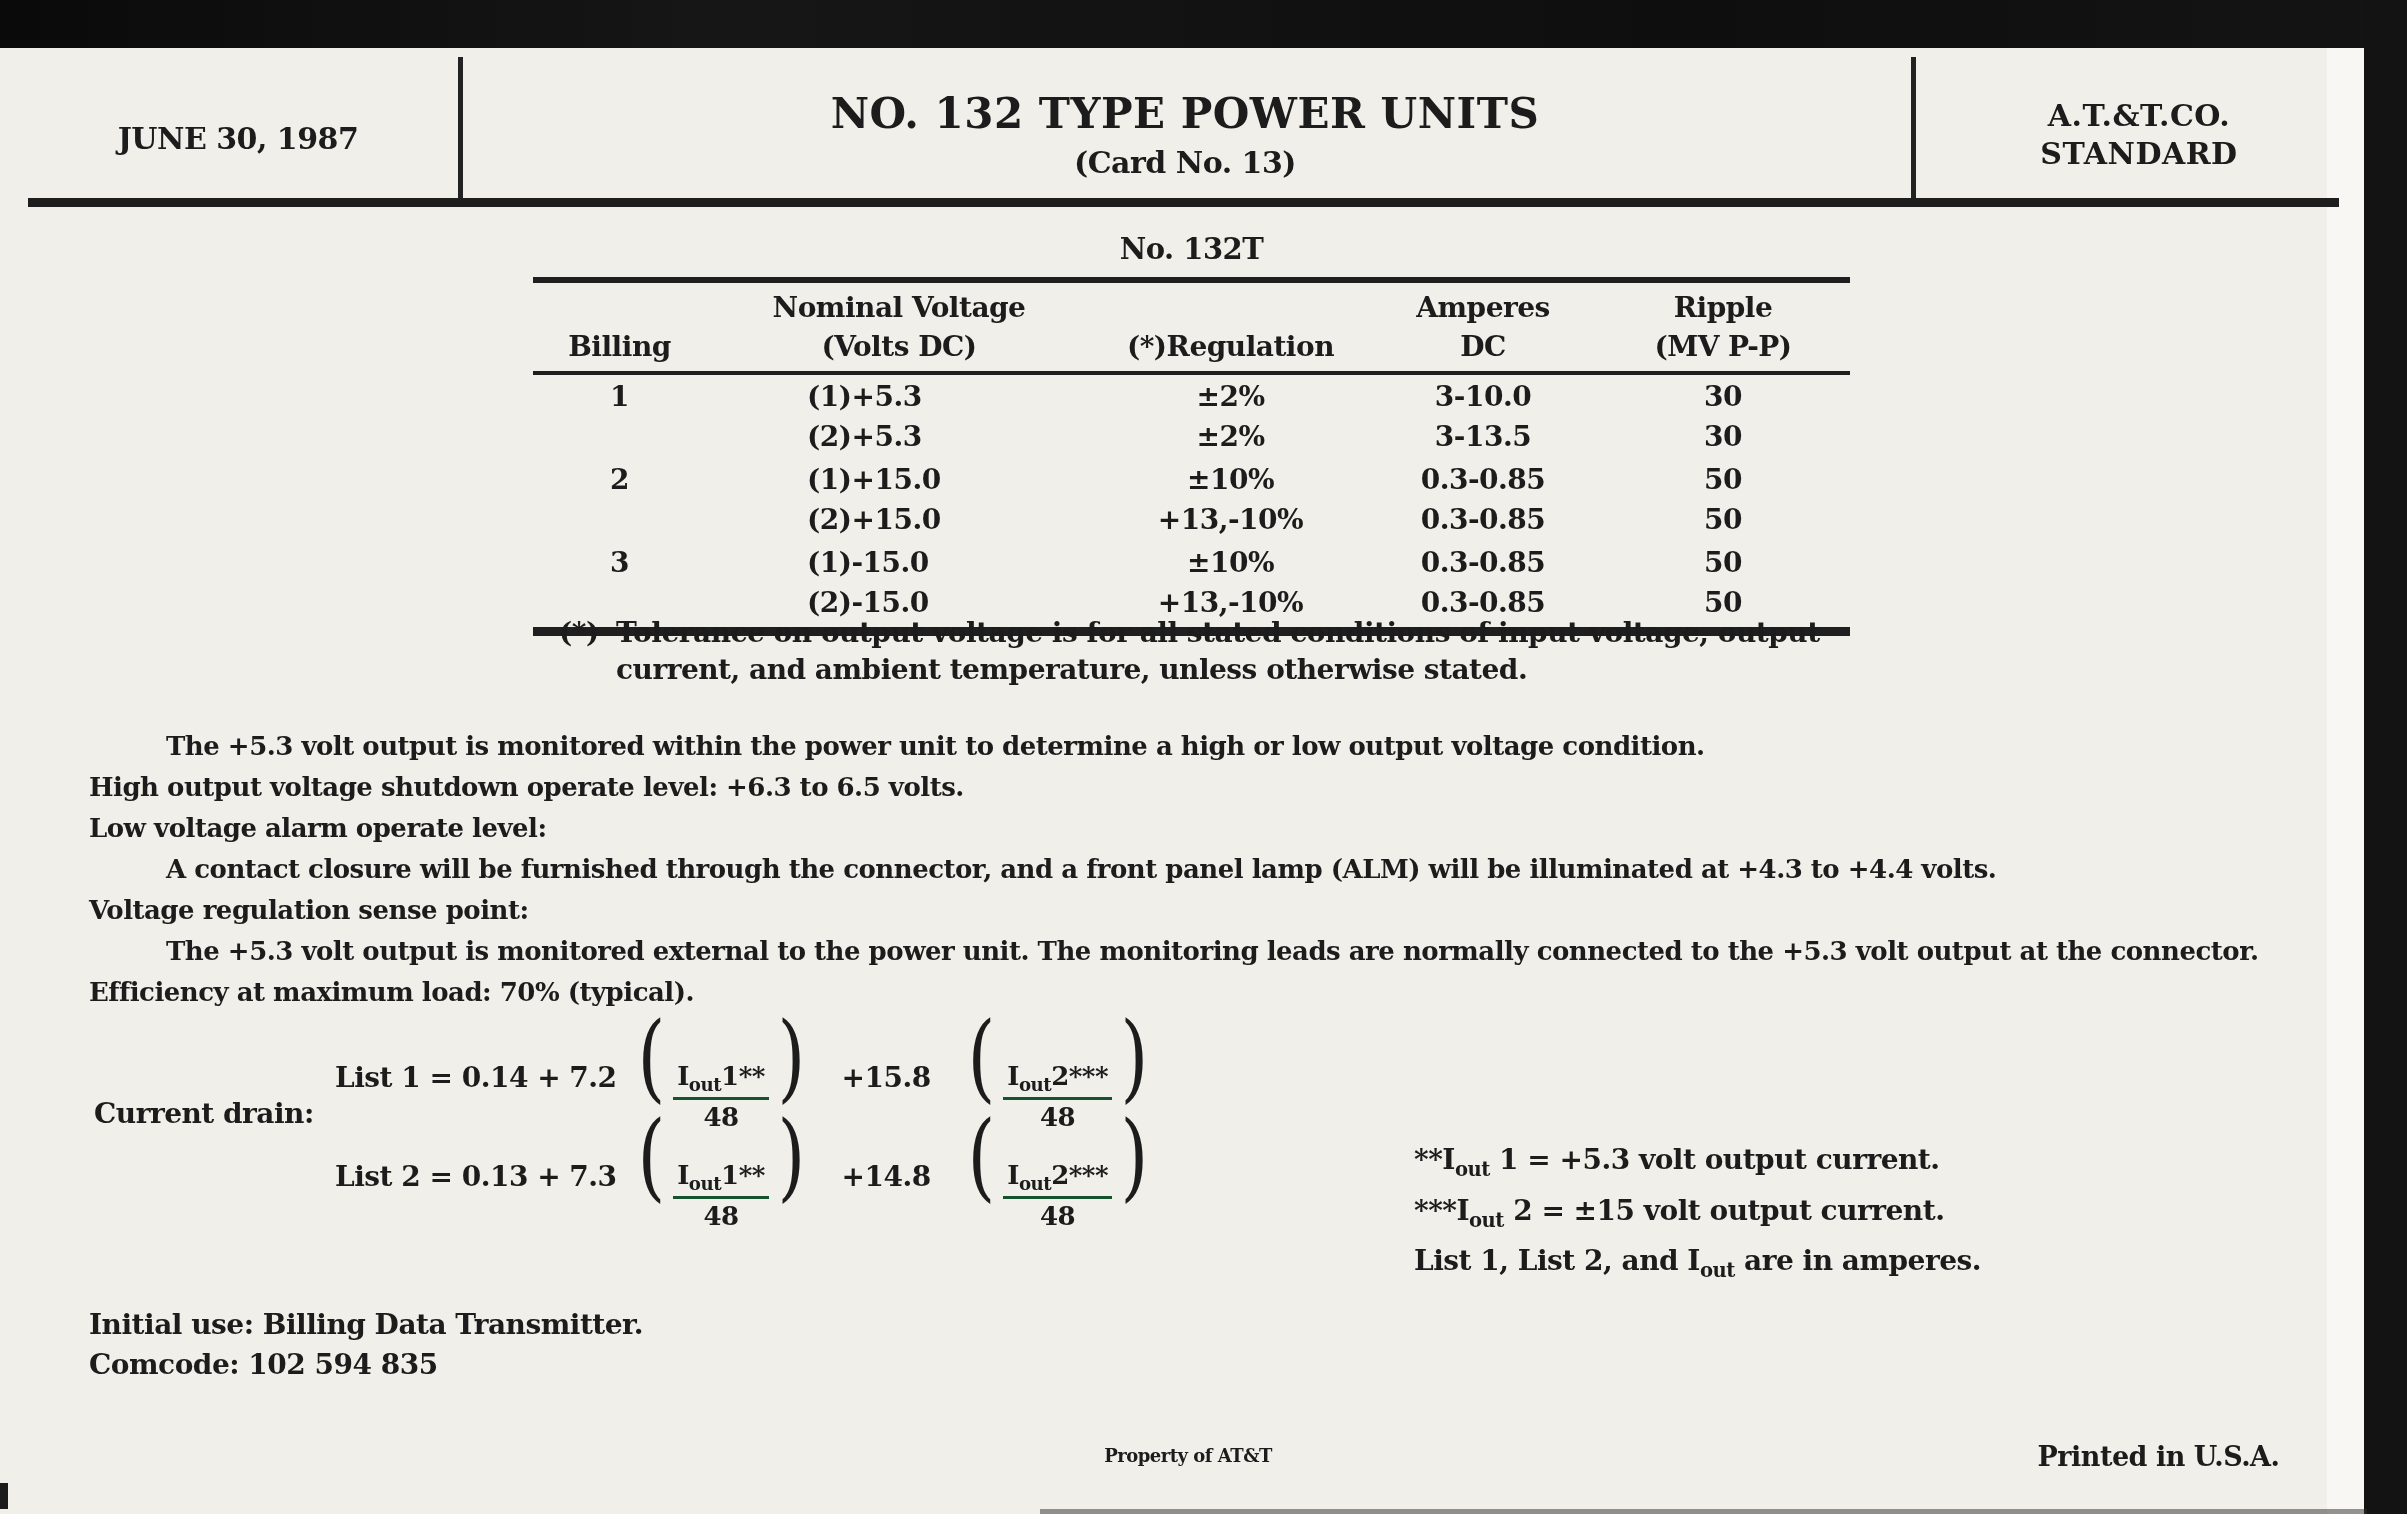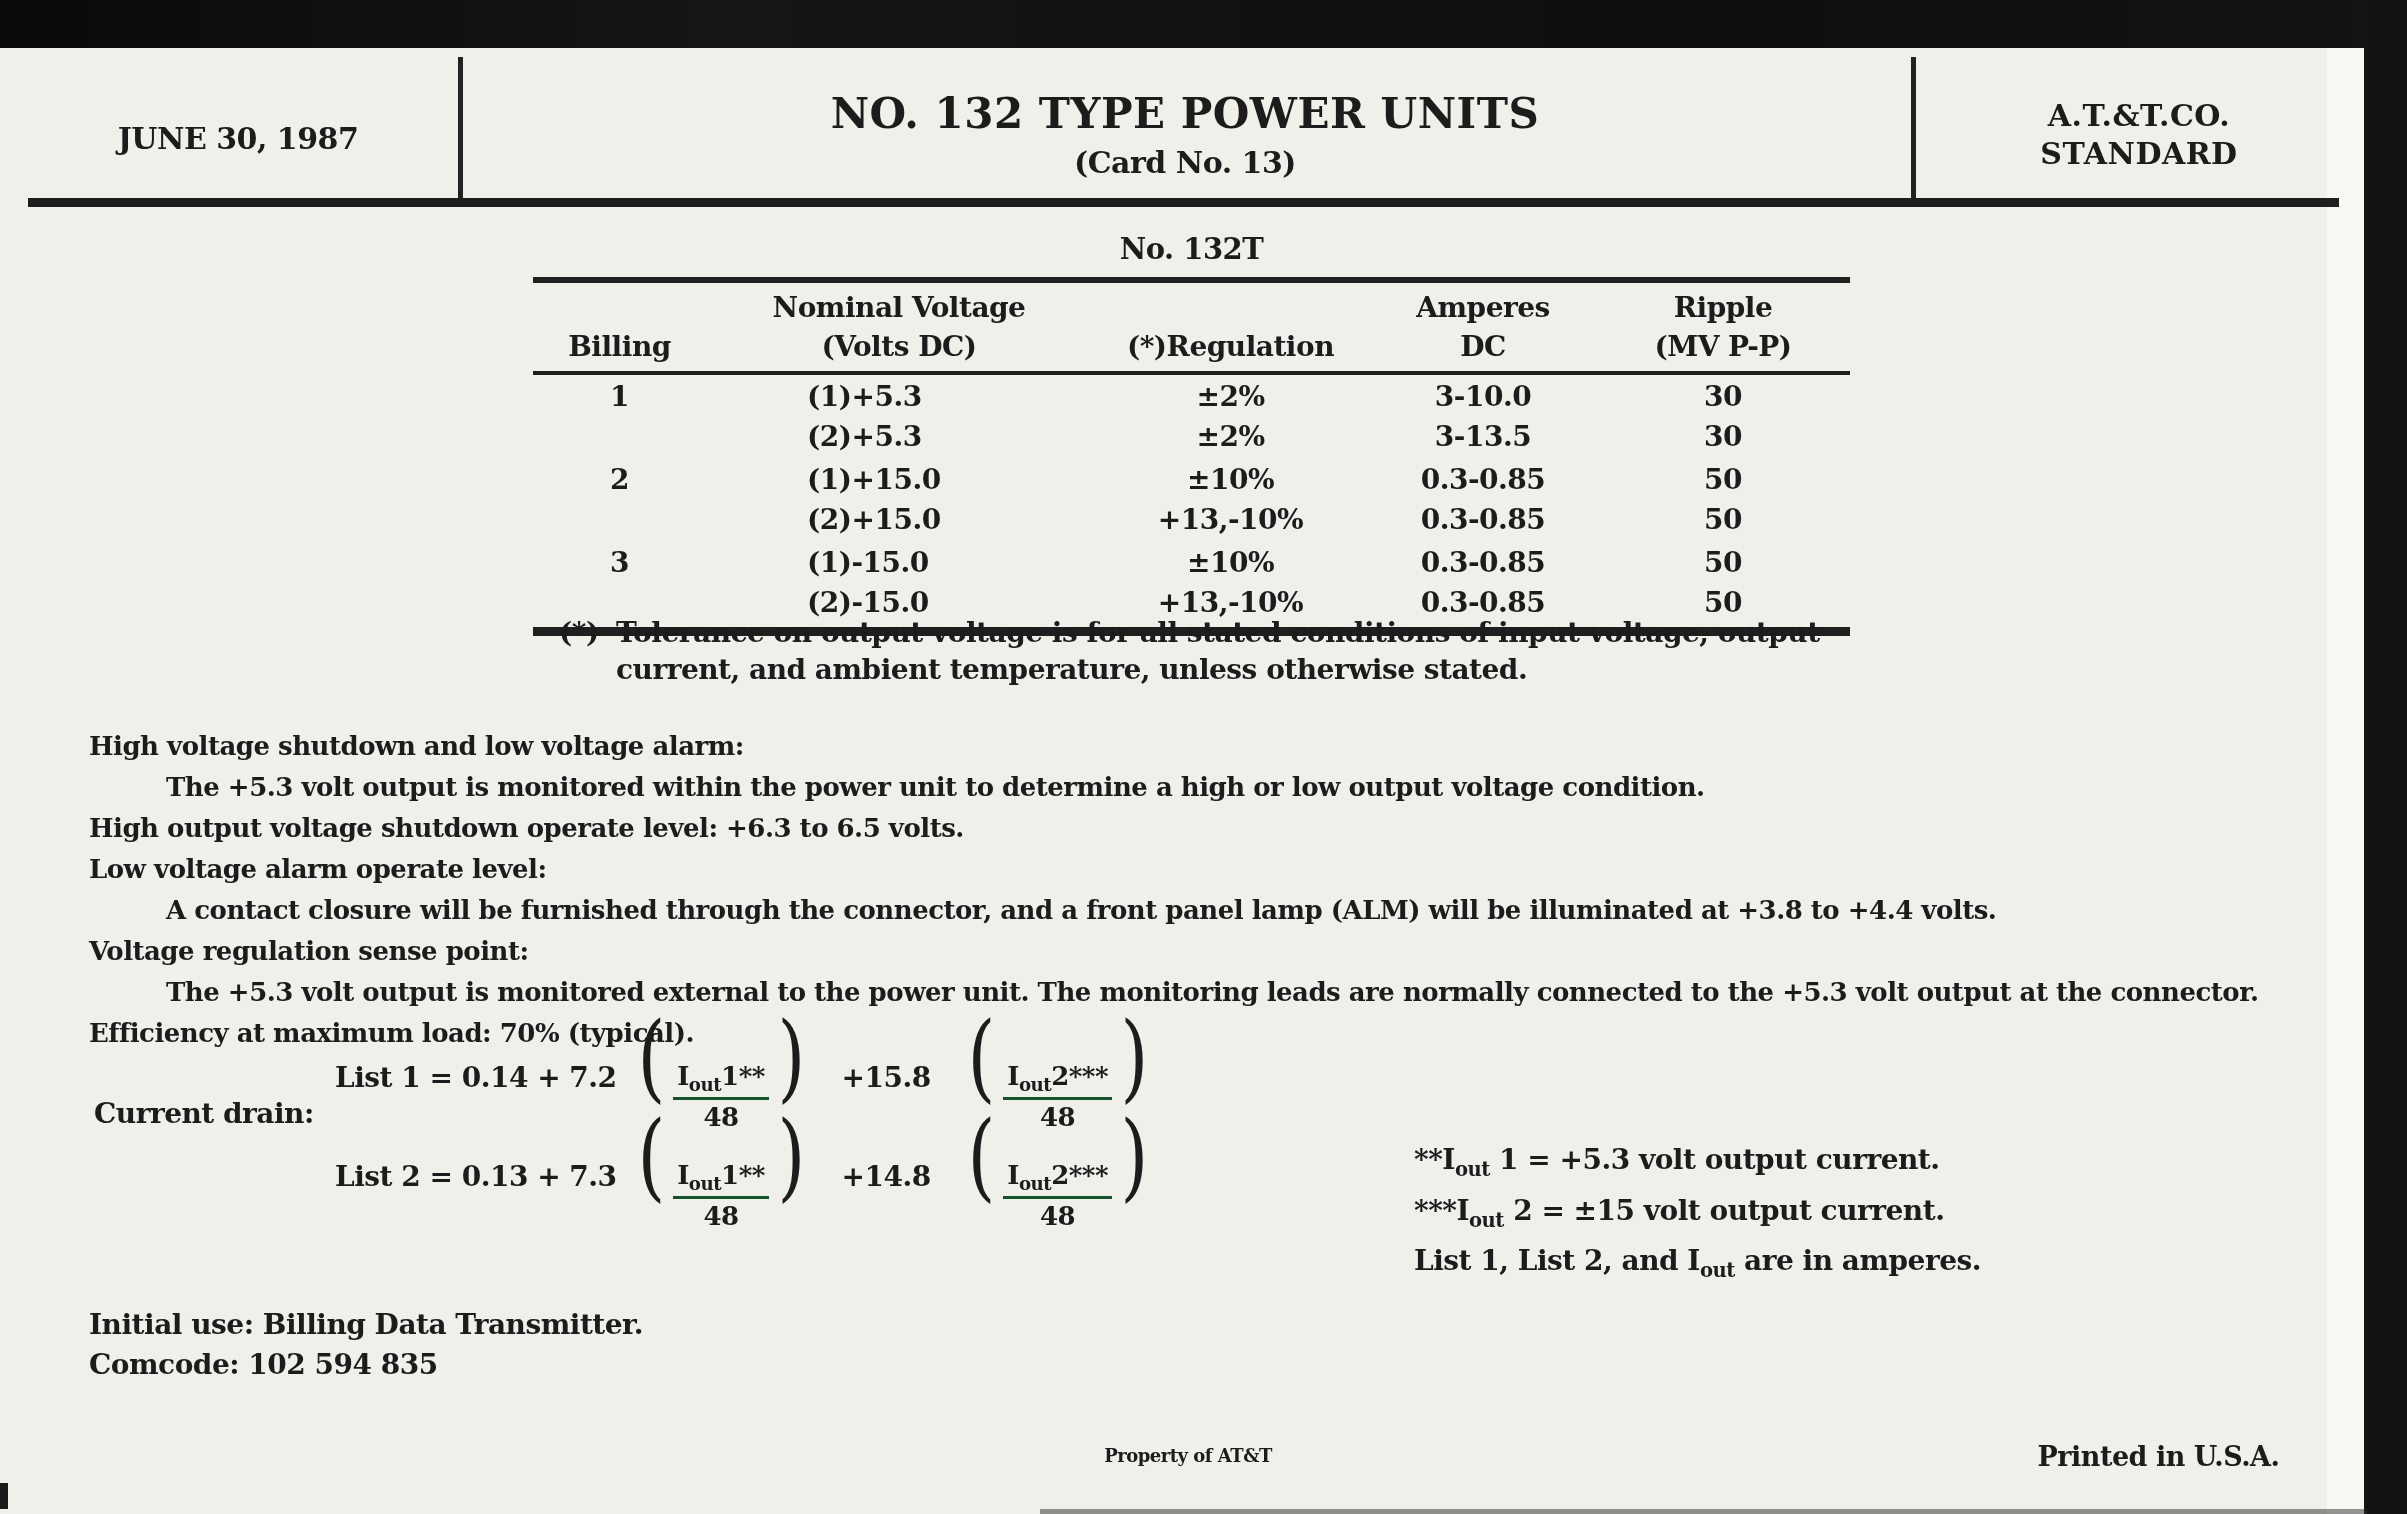--- a/index.html
+++ b/index.html
@@ -162,25 +162,24 @@
 
   <div class="abs footnote">
     <span class="fn-marker">(*)</span>
     <span>
       <div>Tolerance on output voltage is for all stated conditions of input voltage, output</div>
       <div>current, and ambient temperature, unless otherwise stated.</div>
     </span>
   </div>
 
   <div class="abs body-block">
-    <div class="bline">High voltage shutdown and low voltage alarm:</div>
     <div class="bline indent">The +5.3 volt output is monitored within the power unit to determine a high or low output voltage condition.</div>
     <div class="bline">High output voltage shutdown operate level: +6.3 to 6.5 volts.</div>
     <div class="bline">Low voltage alarm operate level:</div>
-    <div class="bline indent">A contact closure will be furnished through the connector, and a front panel lamp (ALM) will be illuminated at +3.8 to +4.4 volts.</div>
+    <div class="bline indent">A contact closure will be furnished through the connector, and a front panel lamp (ALM) will be illuminated at +4.3 to +4.4 volts.</div>
     <div class="bline">Voltage regulation sense point:</div>
     <div class="bline indent">The +5.3 volt output is monitored external to the power unit. The monitoring leads are normally connected to the +5.3 volt output at the connector.</div>
     <div class="bline">Efficiency at maximum load: 70% (typical).</div>
   </div>
 
   <div class="abs f-label">Current drain:</div>
 
   <div class="abs frow frow1">
     <span class="flead">List 1 = 0.14 + 7.2</span>
     <span class="paren">(</span>

